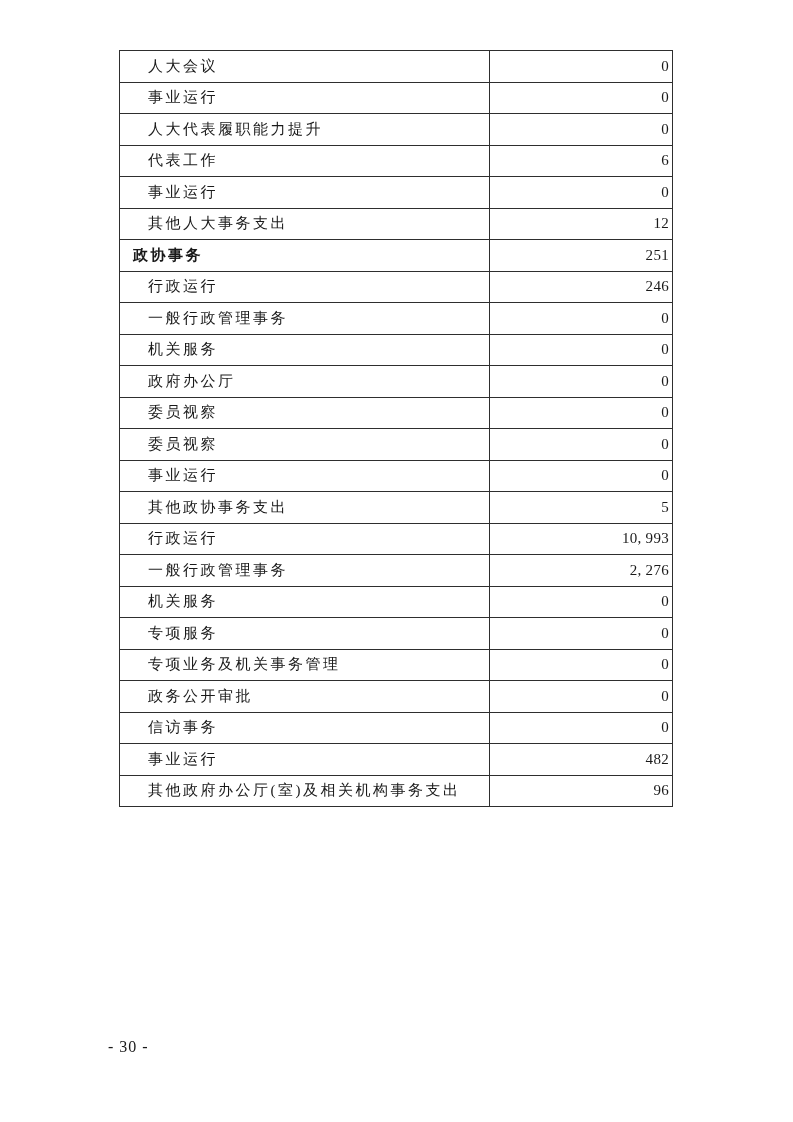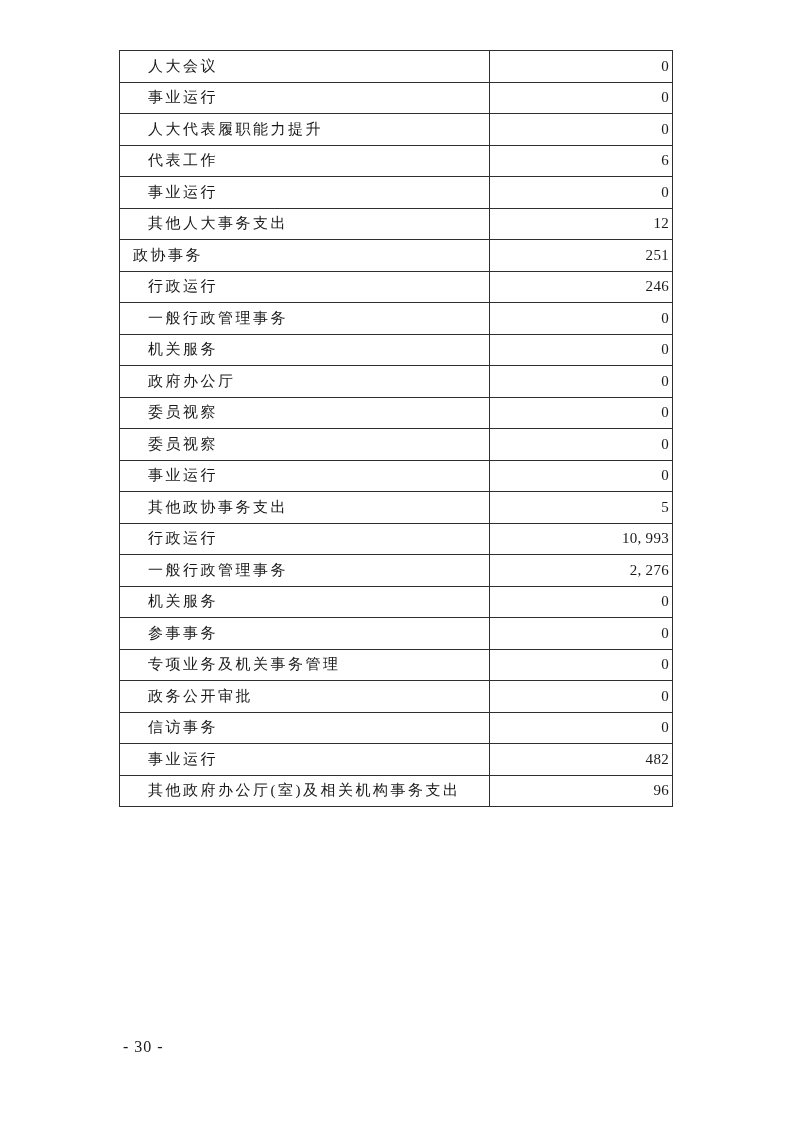--- a/index.html
+++ b/index.html
@@ -33,31 +33,31 @@
     font-size: 15px;
     line-height: 1;
     vertical-align: middle;
     overflow: hidden;
     white-space: nowrap;
   }
   td.cat {
     letter-spacing: 2.5px;
     padding: 0 2px 0 28px;
   }
-  td.cat.level-1 { padding-left: 13px; }
+  td.cat.level-1 { padding-left: 13px; font-weight: bold; }
   td.cat.level-2 { padding-left: 28px; }
   td.val {
     text-align: right;
     padding: 0 3px 0 2px;
     letter-spacing: 0.3px;
     font-family: "Liberation Serif", "DejaVu Serif", serif;
   }
   .page-number {
     position: absolute;
-    left: 123px;
+    left: 108px;
     top: 1038px;
     font-size: 16px;
     letter-spacing: 1px;
     color: #1a1a1a;
   }
 </style>
 </head>
 <body>
 
 <div class="page">
@@ -134,21 +134,21 @@
     </tr>
         <tr>
       <td class="cat level-2">一般行政管理事务</td>
       <td class="val">2, 276</td>
     </tr>
         <tr>
       <td class="cat level-2">机关服务</td>
       <td class="val">0</td>
     </tr>
         <tr>
-      <td class="cat level-2">参事事务</td>
+      <td class="cat level-2">专项服务</td>
       <td class="val">0</td>
     </tr>
         <tr>
       <td class="cat level-2">专项业务及机关事务管理</td>
       <td class="val">0</td>
     </tr>
         <tr>
       <td class="cat level-2">政务公开审批</td>
       <td class="val">0</td>
     </tr>

